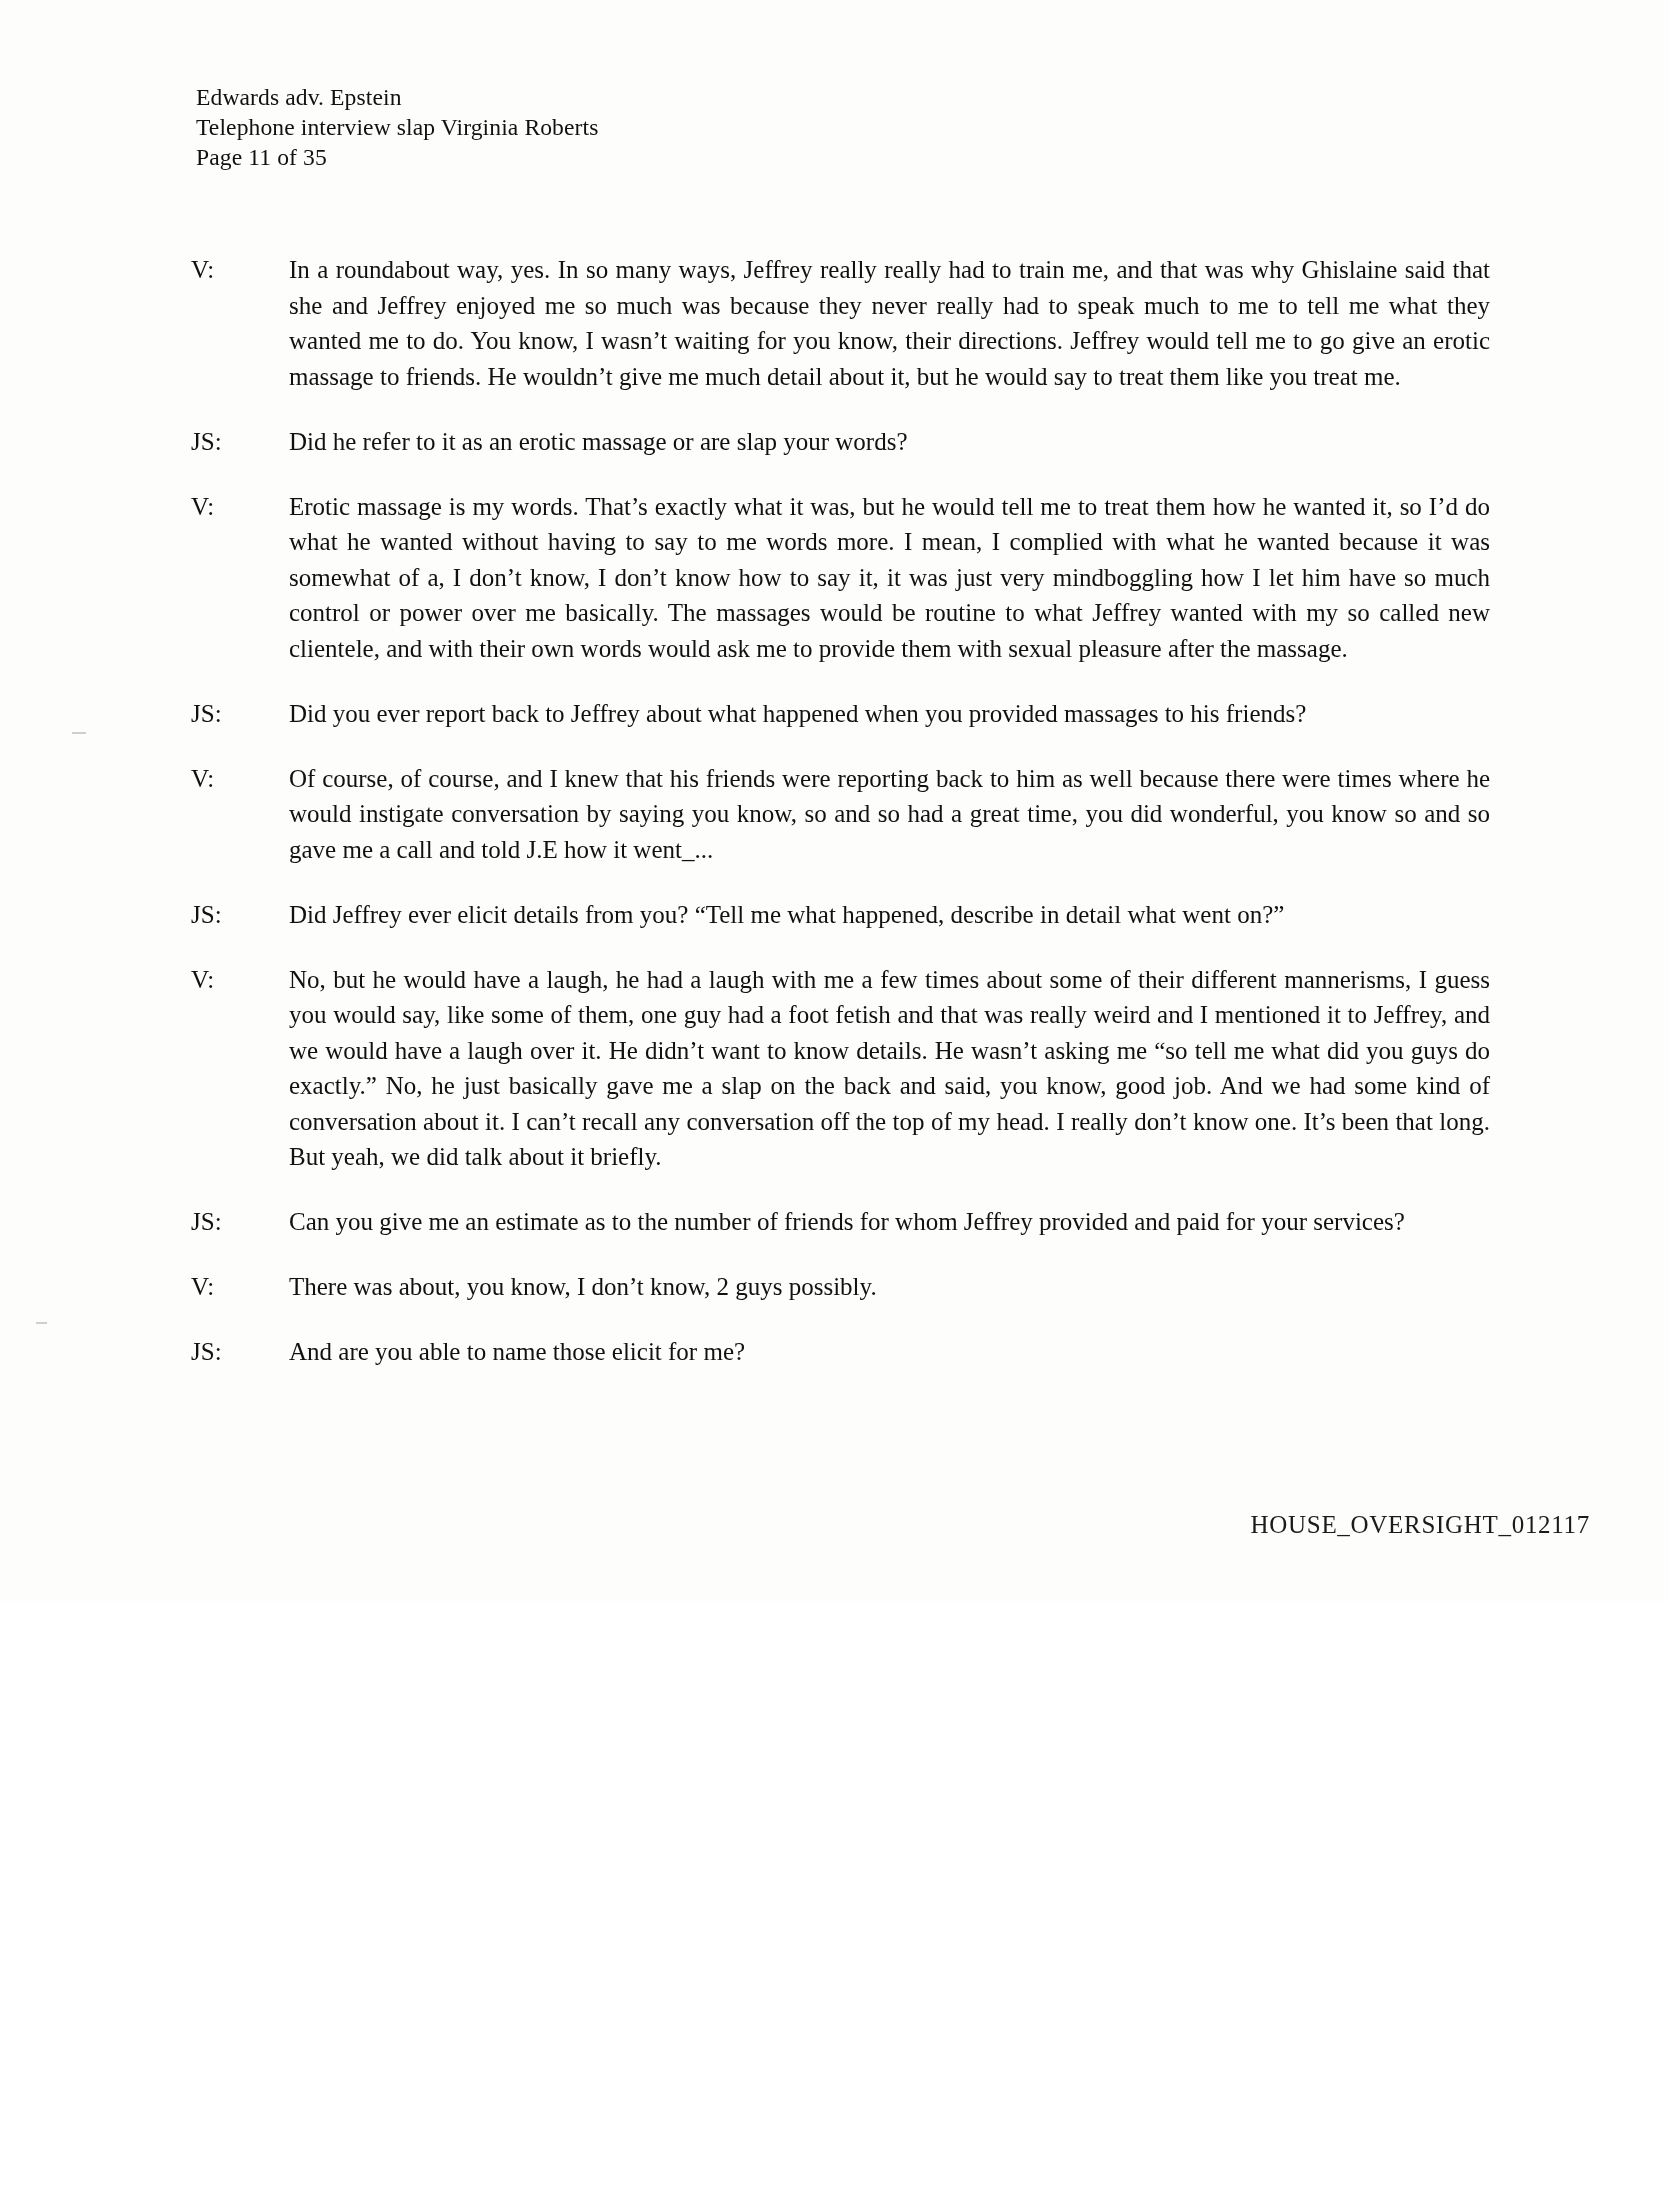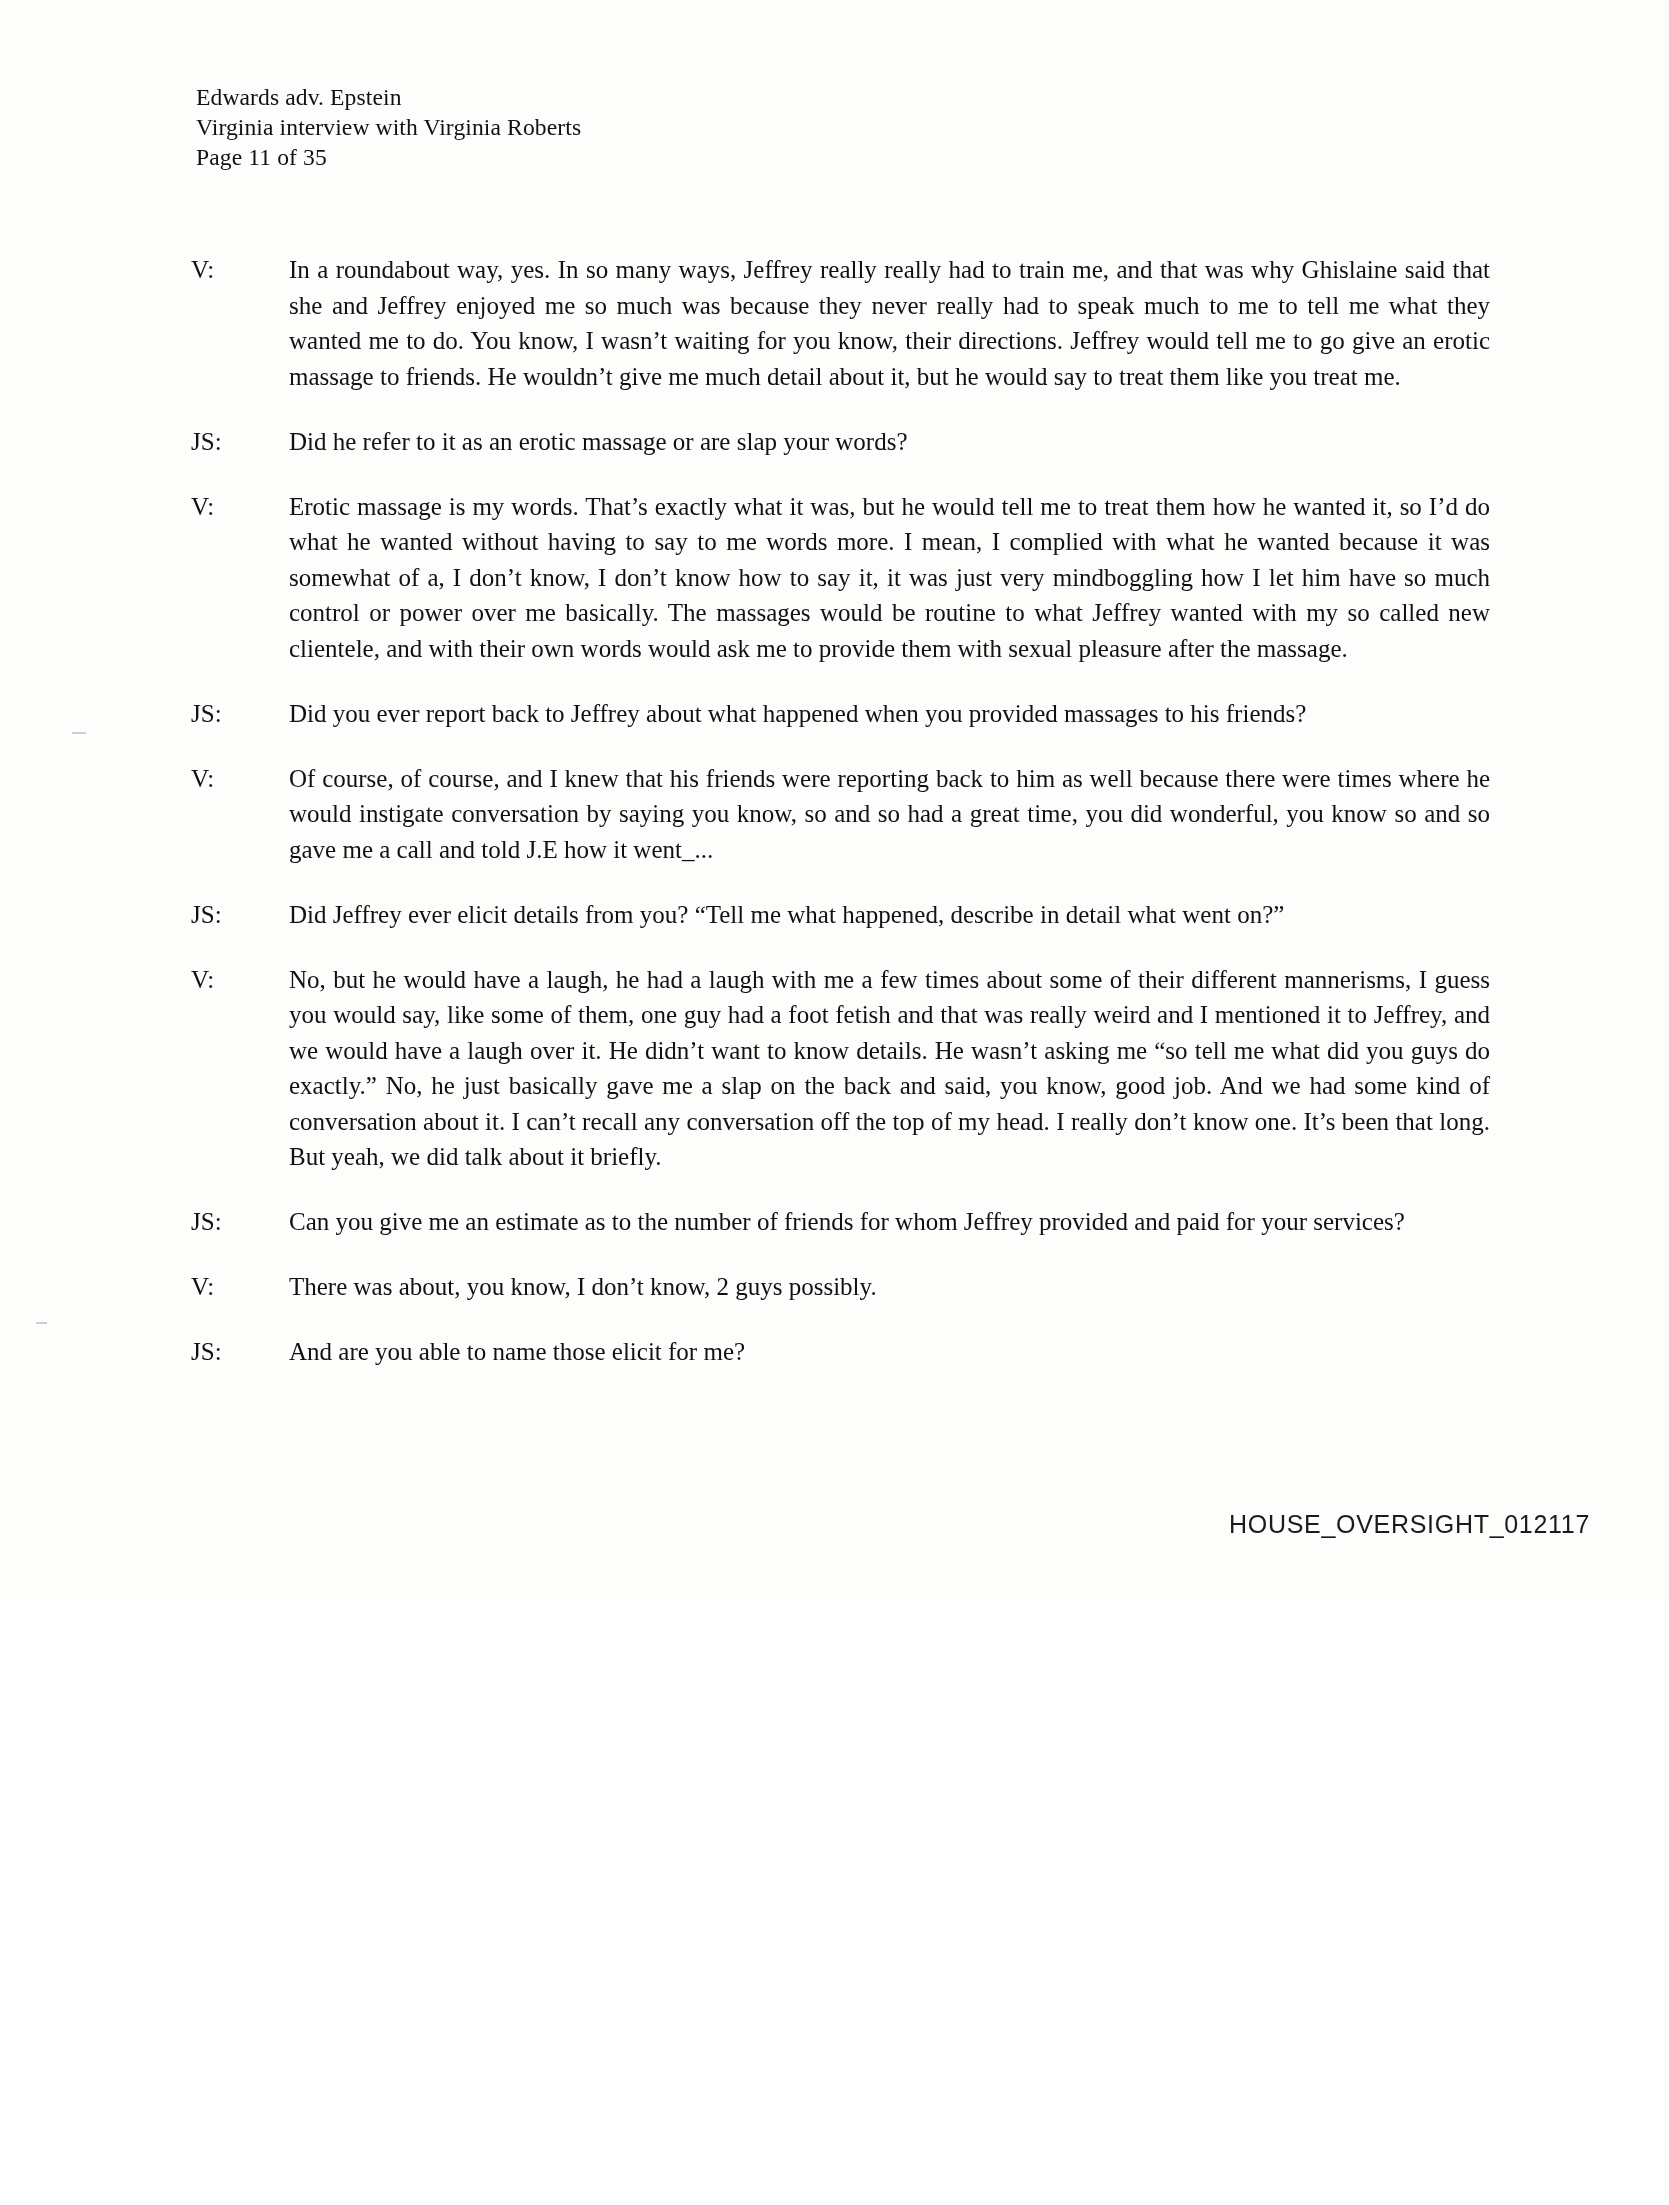--- a/index.html
+++ b/index.html
@@ -55,37 +55,37 @@
     text-align: justify;
     text-justify: inter-word;
     hyphens: none;
   }
   .footer {
     position: absolute;
     right: 79px;
     bottom: 62px;
     font-size: 25px;
     letter-spacing: 0.7px;
-    font-family: Liberation Sans, sans-serif;
+    font-family: Liberation Serif, serif;
     color: #1b1b1b;
   }
   
   .speck {
     position: absolute;
     background: #cfcfcf;
   }
 </style>
 </head>
 <body>
 
 <div class="page">
 
   <div class="header">
     <div>Edwards adv. Epstein</div>
-    <div>Virginia interview with Virginia Roberts</div>
+    <div>Telephone interview slap Virginia Roberts</div>
     <div>Page 11 of 35</div>
   </div>
 
   <div class="body-block">
 
     <div class="qa">
       <div class="speaker">V:</div>
       <div class="text">In a roundabout way, yes.  In so many ways, Jeffrey really really had to train me, and that was why Ghislaine said that she and Jeffrey enjoyed me so much was because they never really had to speak much to me to tell me what they wanted me to do.  You know, I wasn’t waiting for you know, their directions.  Jeffrey would tell me to go give an erotic massage to friends.  He wouldn’t give me much detail about it, but he would say to treat them like you treat me.</div>
     </div>
 

